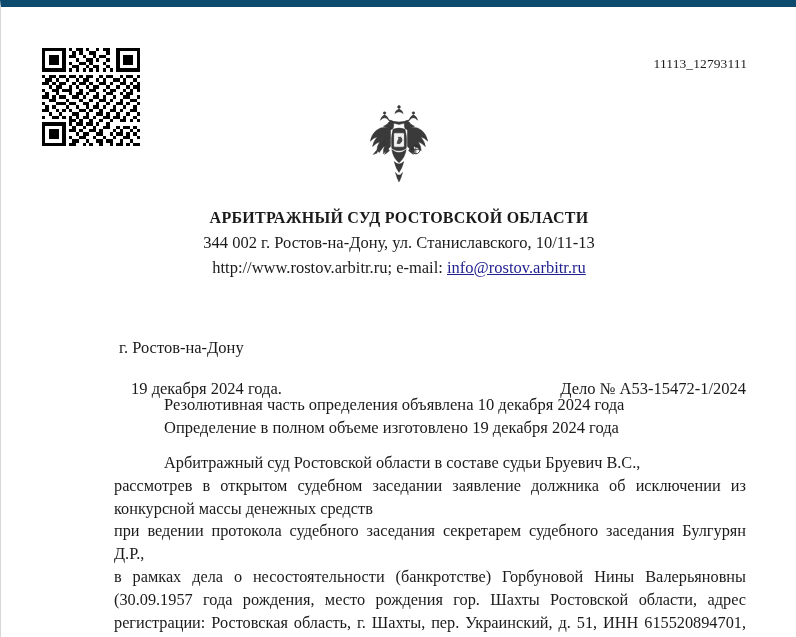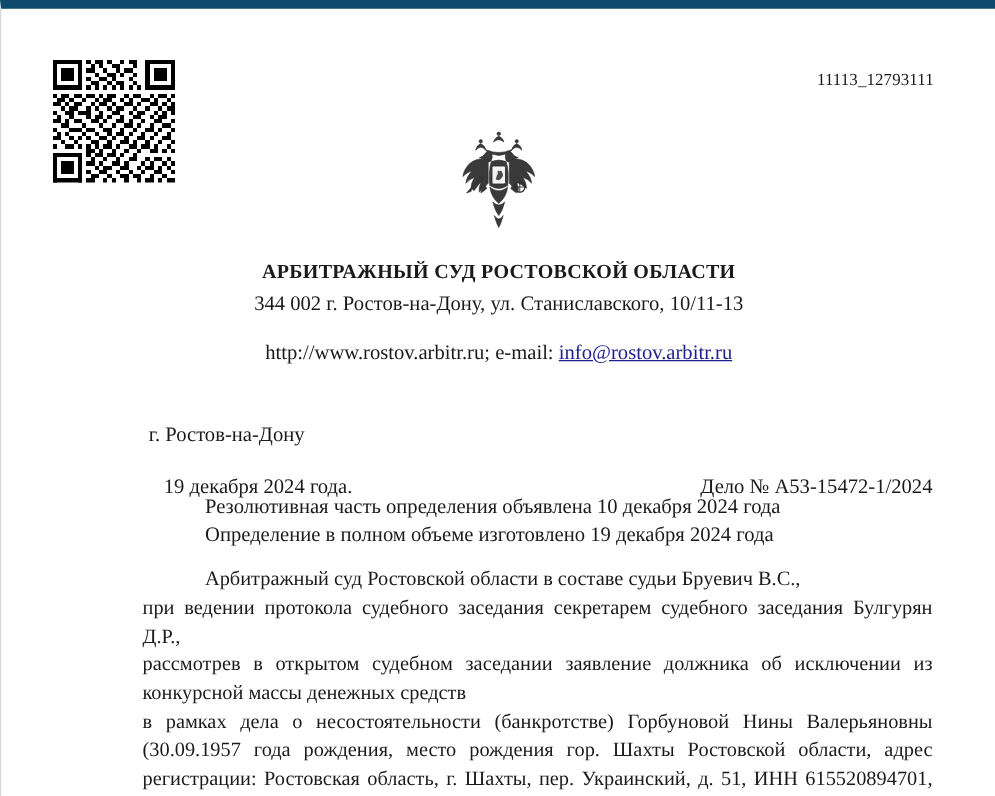--- a/index.html
+++ b/index.html
@@ -77,21 +77,21 @@
     font-weight: bold;
     letter-spacing: 0.25px;
     white-space: nowrap;
   }
   .court-address {
     font-size: 16.5px;
     margin-top: 4px;
   }
   .court-web {
     font-size: 16.5px;
-    margin-top: 16px;
+    margin-top: 2px;
   }
   .email-link {
     color: #1f1f8f;
     text-decoration: underline;
   }
 
   
   .doc-title {
     position: absolute;
     top: 293px;
@@ -498,19 +498,19 @@
     </div>
   </div>
 
   <div class="announce">
     <div>Резолютивная часть определения объявлена  10 декабря 2024 года</div>
     <div>Определение в полном объеме изготовлено   19 декабря 2024 года</div>
   </div>
 
   <div class="body-text">
     <p class="p-indent no-justify">Арбитражный суд Ростовской области  в составе судьи Бруевич В.С.,</p>
+    <p>рассмотрев в открытом судебном заседании заявление должника об исключении из конкурсной массы денежных средств</p>
     <p>при ведении протокола судебного заседания секретарем судебного заседания  Булгурян Д.Р.,</p>
-    <p>рассмотрев в открытом судебном заседании заявление должника об исключении из конкурсной массы денежных средств</p>
     <p>в рамках дела о несостоятельности (банкротстве) Горбуновой Нины Валерьяновны (30.09.1957 года рождения, место рождения гор. Шахты Ростовской области, адрес регистрации: Ростовская область, г. Шахты, пер. Украинский, д. 51, ИНН 615520894701, СНИЛС 133-533-063-25),</p>
 
   </div>
 
 </div>
 
 </body></html>

